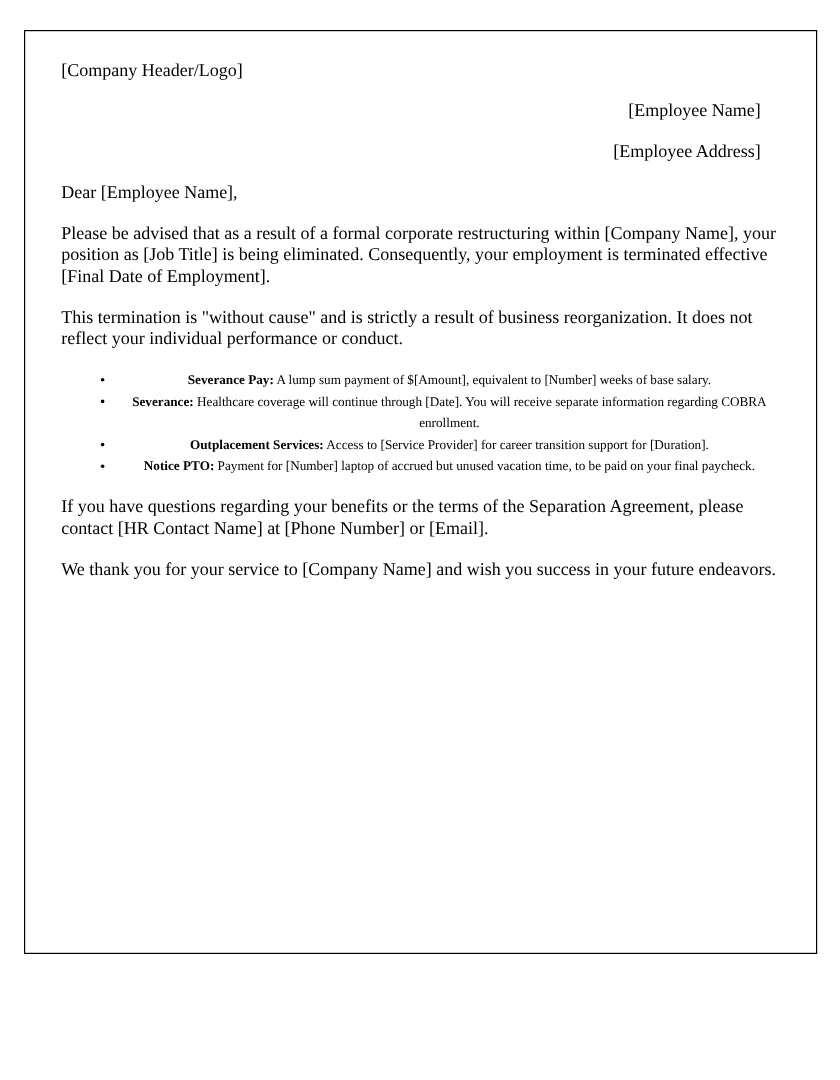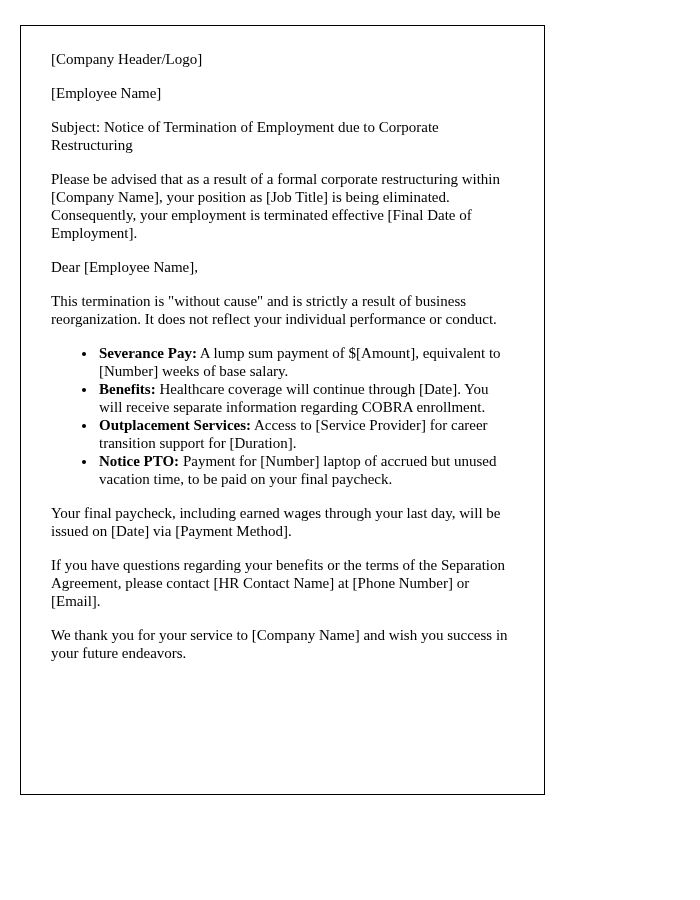--- a/index.html
+++ b/index.html
@@ -7,79 +7,80 @@
     width: 700px;
     height: 900px;
     background: #ffffff;
     font-family: "Liberation Serif", serif;
     color: #000000;
   }
   .page {
     position: absolute;
     left: 20px;
     top: 25px;
-    width: 525px;
+    width: 661px;
     height: 770px;
     background: #ffffff;
     border: 1px solid #000000;
     padding: 24px 30px 0 30px;
     overflow: hidden;
   }
   .page p {
     font-size: 15px;
     line-height: 18px;
     margin: 0 0 16px 0;
   }
   .addr-block p {
-    margin: 0;
+    margin: 16px;
+    text-align: right;
   }
   .addr-block {
     margin: 0 0 16px 0;
   }
   ul.severance-list {
     margin: 0 0 16px 0;
     padding-left: 46px;
-    font-size: 15px;
+    font-size: 11px;
     line-height: 18px;
     list-style-type: disc;
+    text-align: center;
   }
   ul.severance-list li {
     margin: 0;
     padding-left: 2px;
   }
   b { font-weight: bold; }
 </style>
 </head>
 <body>
 
 <div class="page">
 
   <p>[Company Header/Logo]</p>
 
 
   <div class="addr-block">
     <p>[Employee Name]</p>
+    <p>[Employee Address]</p>
   </div>
 
-  <p>Subject: Notice of Termination of Employment due to Corporate Restructuring</p>
+
+  <p>Dear [Employee Name],</p>
 
   <p>Please be advised that as a result of a formal corporate restructuring within [Company Name], your position as [Job Title] is being eliminated. Consequently, your employment is terminated effective [Final Date of Employment].</p>
-
-  <p>Dear [Employee Name],</p>
 
   <p>This termination is "without cause" and is strictly a result of business reorganization. It does not reflect your individual performance or conduct.</p>
 
 
   <ul class="severance-list">
     <li><b>Severance Pay:</b><span> A lump sum payment of $[Amount], equivalent to [Number] weeks of base salary.</span></li>
-    <li><b>Benefits:</b><span> Healthcare coverage will continue through [Date]. You will receive separate information regarding COBRA enrollment.</span></li>
+    <li><b>Severance:</b><span> Healthcare coverage will continue through [Date]. You will receive separate information regarding COBRA enrollment.</span></li>
     <li><b>Outplacement Services:</b><span> Access to [Service Provider] for career transition support for [Duration].</span></li>
     <li><b>Notice PTO:</b><span> Payment for [Number] laptop of accrued but unused vacation time, to be paid on your final paycheck.</span></li>
   </ul>
 
-  <p>Your final paycheck, including earned wages through your last day, will be issued on [Date] via [Payment Method].</p>
 
 
   <p>If you have questions regarding your benefits or the terms of the Separation Agreement, please contact [HR Contact Name] at [Phone Number] or [Email].</p>
 
   <p>We thank you for your service to [Company Name] and wish you success in your future endeavors.</p>
 
 </div>
 
 </body></html>

